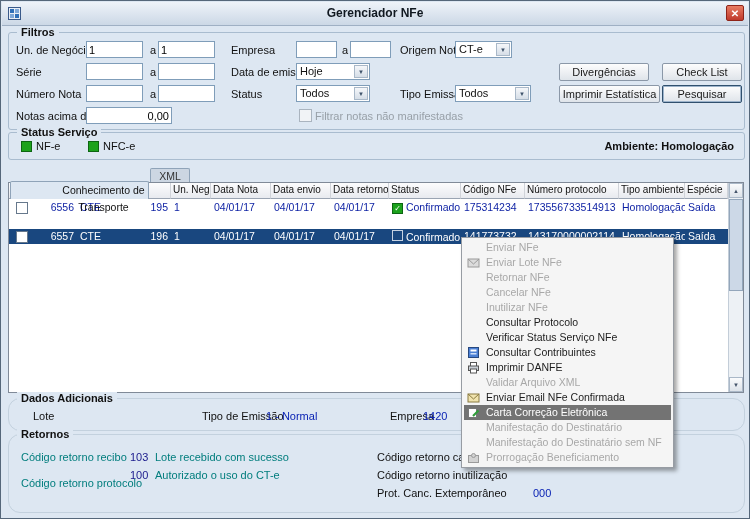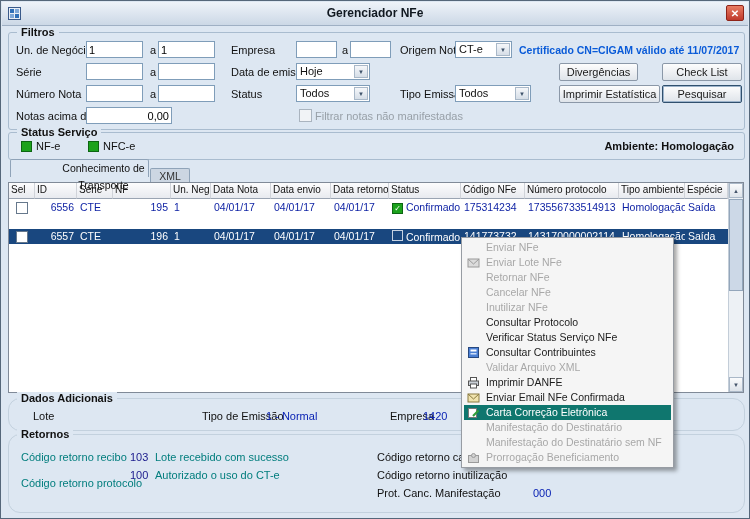--- a/index.html
+++ b/index.html
@@ -43,21 +43,21 @@
   .tr{text-align:right;}
   .cb{width:10px;height:10px;border:1px solid #66788c;background:#fff;margin:1px auto 0;}
   
   #vsb{position:absolute;right:0;top:0;width:15px;height:209px;background:#edf1f5;border-left:1px solid #c3cdd8;box-sizing:border-box;}
   .sbtn{position:absolute;left:0;width:14px;height:15px;background:linear-gradient(#fafbfc,#dde3ea);border:1px solid #aab8c8;box-sizing:border-box;font-size:6px;color:#44546a;display:flex;align-items:center;justify-content:center;cursor:pointer;}
   #sb-thumb{position:absolute;left:0;top:16px;width:14px;height:92px;background:#ccd8e7;border:1px solid #93a6bb;box-sizing:border-box;cursor:grab;}
   
   #menu{position:absolute;left:460px;top:236px;width:213px;background:#f5f5f5;border:1px solid #979ca3;box-shadow:3px 3px 4px rgba(0,0,0,0.35);padding:2px;box-sizing:border-box;z-index:50;}
   .mi{position:relative;height:15px;line-height:15px;padding-left:22px;font-size:10.5px;color:#1c1c1c;white-space:nowrap;cursor:pointer;overflow:hidden;}
   .mi.dis{color:#a8a8a8;cursor:default;}
-  .mi.hl{background:#0f766e;color:#fff;}
+  .mi.hl{background:#737373;color:#fff;}
   .mi-icon{position:absolute;left:3px;top:1px;width:13px;height:13px;}
   
   .teal{color:#007d7d;}
   .navy{color:#0a23b4;}
   .codeval{color:#1a1a8c;}
   .cert{color:#0a5bd8;font-weight:bold;font-size:10.5px;max-width:226px;overflow:hidden;}
 </style>
 </head>
 <body>
 
@@ -88,32 +88,31 @@
     <input class="inp" style="left: 149px; top: 8px; width: 57px;" value="1">
     <span class="lbl" style="left:222px;top:11px;">Empresa</span>
     <input class="inp" style="left: 287px; top: 8px; width: 41px;" value="">
     <span class="lbl" style="left:333px;top:11px;">a</span>
     <input class="inp" style="left: 341px; top: 8px; width: 41px;" value="">
     <span class="lbl" style="left:391px;top:11px;">Origem Nota</span>
     <div class="combo" style="left:446px;top:8px;width:57px;">
       <span class="cv">CT-e</span>
       <span class="ca">▼</span>
     </div>
-    <span class="lbl cert nw" style="left:510px;top:11px;">Certificado CN=CIGAM válido até 11/07/2017</span>
 
     <span class="lbl" style="left:7px;top:33px;">Série</span>
     <input class="inp" style="left: 77px; top: 30px; width: 57px;" value="">
     <span class="lbl" style="left:141px;top:33px;">a</span>
     <input class="inp" style="left: 149px; top: 30px; width: 57px;" value="">
     <span class="lbl" style="left:222px;top:33px;">Data de emissão</span>
     <div class="combo" style="left:287px;top:30px;width:74px;">
       <span class="cv">Hoje</span>
       <span class="ca">▼</span>
     </div>
-    <button class="btn" style="left:550px;top:30px;width:79px;">Divergências</button>
+    <button class="btn" style="left:550px;top:30px;width:90px;">Divergências</button>
     <button class="btn" style="left:653px;top:30px;width:80px;">Check List</button>
 
     <span class="lbl" style="left:7px;top:55px;">Número Nota</span>
     <input class="inp" style="left: 77px; top: 52px; width: 57px;" value="">
     <span class="lbl" style="left:141px;top:55px;">a</span>
     <input class="inp" style="left: 149px; top: 52px; width: 57px;" value="">
     <span class="lbl" style="left:222px;top:55px;">Status</span>
     <div class="combo" style="left:287px;top:52px;width:74px;">
       <span class="cv">Todos</span>
       <span class="ca">▼</span>
@@ -134,21 +133,21 @@
 
   <div class="gbox" style="left:7px;top:131px;width:735px;height:26px;">
     <span class="legend">Status Serviço</span>
     <span class="chip" style="position:absolute;left:12px;top:8px;"></span>
     <span class="lbl" style="left:27px;top:7px;">NF-e</span>
     <span class="chip" style="position:absolute;left:79px;top:8px;"></span>
     <span class="lbl" style="left:94px;top:7px;">NFC-e</span>
     <span class="lbl" style="right:10px;top:7px;font-weight:bold;">Ambiente: Homologação</span>
   </div>
 
-  <div class="tab active" style="left:9px;top:158px;width:139px;padding-left:48px;">Conhecimento de Transporte</div>
+  <div class="tab active" style="left:9px;top:180px;width:139px;padding-left:48px;">Conhecimento de Transporte</div>
   <div class="tab inactive" style="left:149px;top:167px;width:40px;">XML</div>
 
   <div id="grid">
     <div id="ghead">
       <div class="hc w0">Sel</div>
       <div class="hc w1">ID</div>
       <div class="hc w2">Série</div>
       <div class="hc w3">NF</div>
       <div class="hc w4">Un. Neg.</div>
       <div class="hc w5">Data Nota</div>
@@ -221,21 +220,21 @@
   <div class="gbox-flat" style="left:7px;top:433px;width:735px;height:77px;">
     <span class="legend">Retornos</span>
     <span class="lbl teal" style="left:12px;top:16px;">Código retorno recibo</span>
     <span class="lbl codeval" style="left:121px;top:16px;">103</span>
     <span class="lbl teal" style="left:146px;top:16px;">Lote recebido com sucesso</span>
     <span class="lbl teal" style="left:12px;top:28px;margin-top:14px;">Código retorno protocolo</span>
     <span class="lbl codeval" style="left:121px;top:34px;">100</span>
     <span class="lbl teal" style="left:146px;top:34px;">Autorizado o uso do CT-e</span>
     <span class="lbl" style="left:368px;top:16px;">Código retorno cancel</span>
     <span class="lbl" style="left:368px;top:34px;">Código retorno inutilização</span>
-    <span class="lbl" style="left:368px;top:52px;">Prot. Canc. Manifestação</span>
+    <span class="lbl" style="left:368px;top:52px;">Prot. Canc. Extemporâneo</span>
     <span class="lbl navy" style="left:524px;top:52px;">000</span>
   </div>
 
   <div id="menu">
     <div class="mi dis"><span>Enviar NFe</span></div>
     <div class="mi dis">
       <span class="mi-icon"><svg width="13" height="13">
             <rect x="1" y="3" width="11" height="8" fill="#dcdcdc" stroke="#9a9a9a"></rect>
             <path d="M1 3 L6.5 8 L12 3" stroke="#9a9a9a" fill="none"></path>
           </svg></span>
@@ -247,29 +246,29 @@
     <div class="mi"><span>Consultar Protocolo</span></div>
     <div class="mi"><span>Verificar Status Serviço NFe</span></div>
     <div class="mi">
       <span class="mi-icon"><svg width="13" height="13">
             <rect x="1.5" y="1.5" width="10" height="10" fill="#4a7fd4" stroke="#27487f"></rect>
             <rect x="3.5" y="3.5" width="6" height="2" fill="#fff"></rect>
             <rect x="3.5" y="7" width="6" height="1.5" fill="#cfe0f8"></rect>
           </svg></span>
       <span>Consultar Contribuintes</span>
     </div>
-    <div class="mi dis"><span>Validar Arquivo XML</span></div>
     <div class="mi">
       <span class="mi-icon"><svg width="13" height="13">
             <rect x="3.5" y="1.5" width="6" height="4" fill="#fff" stroke="#555"></rect>
             <rect x="1.5" y="5" width="10" height="4.5" fill="#c9cfd6" stroke="#555"></rect>
             <rect x="3.5" y="8" width="6" height="4" fill="#fff" stroke="#555"></rect>
           </svg></span>
       <span>Imprimir DANFE</span>
     </div>
+    <div class="mi dis"><span>Validar Arquivo XML</span></div>
     <div class="mi">
       <span class="mi-icon"><svg width="13" height="13">
             <rect x="1" y="3" width="11" height="8" fill="#f0e3ae" stroke="#8a7a40"></rect>
             <path d="M1 3 L6.5 8 L12 3" stroke="#8a7a40" fill="none"></path>
           </svg></span>
       <span>Enviar Email NFe Confirmada</span>
     </div>
     <div class="mi hl">
       <span class="mi-icon"><svg width="13" height="13">
             <rect x="1.5" y="2.5" width="8" height="9" fill="#fff" stroke="#777"></rect>

